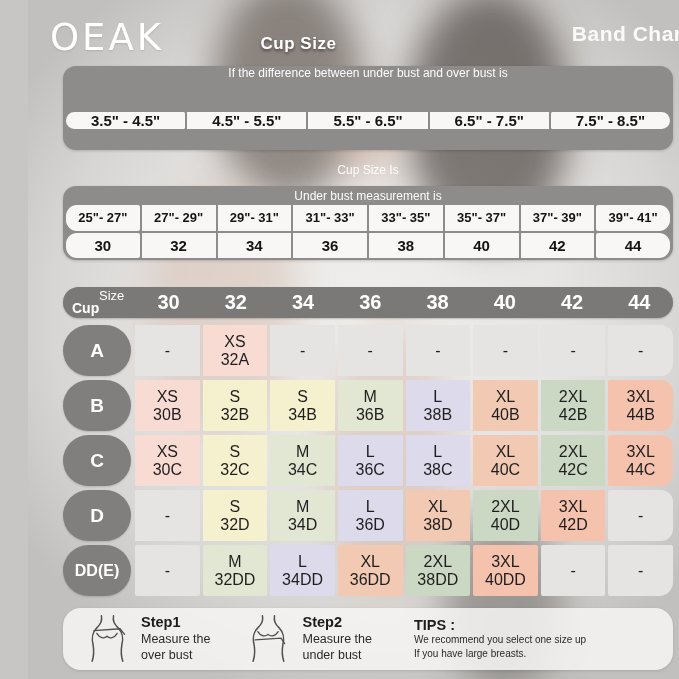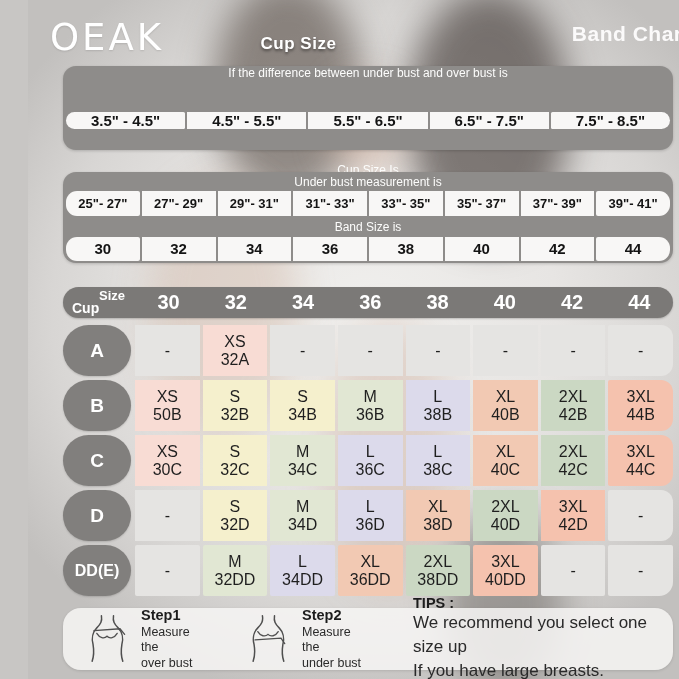--- a/index.html
+++ b/index.html
@@ -16,36 +16,36 @@
   .logo{left:22px;top:16px;font-size:37px;color:#fff;letter-spacing:3px;font-weight:400;
     font-family:"DejaVu Sans",sans-serif;text-shadow:0 1px 2px rgba(0,0,0,.12);}
   .page-title{right:17px;top:22px;font-size:21px;font-weight:700;color:#fbfafa;letter-spacing:.5px;}
   .sec-title{left:0;width:541px;text-align:center;font-size:17px;font-weight:800;color:#fff;
     text-shadow:0 2px 3px rgba(0,0,0,.45);letter-spacing:.5px;}
   .t-cup{top:34px;}
   .t-band{top:153px;}
   .panel{left:35px;width:610px;background:#8e8c8a;border-radius:13px;box-sizing:border-box;
     padding:0 3px;display:flex;flex-direction:column;box-shadow:0 1px 3px rgba(0,0,0,.18);}
   .p-cup{top:66px;height:84px;gap:32px;}
-  .p-band{top:172px;height:91px;}
+  .p-band{top:186px;height:74px;}
   .pbar{height:19px;display:flex;align-items:center;justify-content:center;color:#fdfdfc;font-size:12px;font-weight:400;}
   .wrow{flex:1;display:flex;gap:2px;margin:0 0 2px 0;}
   .wrow.first{margin-top:0;}
   .wcell{flex:1;background:#f8f7f6;display:flex;align-items:center;justify-content:center;
     font-weight:700;color:#141414;}
   .wcell:first-child{border-radius:11px 2px 2px 11px;}
   .wcell:last-child{border-radius:2px 11px 11px 2px;}
   .fs-range5{font-size:15px;font-weight:600;}
   .fs-range8{font-size:13px;font-weight:600;}
   .fs-val{font-size:15px;}
   .matrix{left:35px;top:287px;width:610px;}
   .mhead{height:31px;background:#7b7977;border-radius:16px;display:flex;align-items:center;
     box-shadow:0 1px 2px rgba(0,0,0,.2);}
   .mcorner{position:relative;width:72px;height:100%;color:#fff;}
-  .mcorner .ctop{position:absolute;top:1px;left:36px;font-size:13px;font-weight:700;}
+  .mcorner .ctop{position:absolute;top:1px;left:36px;font-size:13px;font-weight:400;}
   .mcorner .cbot{position:absolute;bottom:2px;left:9px;font-size:14px;font-weight:600;}
   .mcols{flex:1;display:flex;height:100%;}
   .mcol{flex:1;display:flex;align-items:center;justify-content:center;color:#fff;
     font-size:20px;font-weight:800;}
   .mrow{display:flex;height:51px;margin-top:4px;}
   .mrow:first-child{margin-top:7px;}
   .mpill{width:68px;margin-right:4px;background:#817f7d;border-radius:26px;color:#fff;
     font-weight:800;font-size:19px;display:flex;align-items:center;justify-content:center;
     box-shadow:0 1px 2px rgba(0,0,0,.15);}
   .mrow:last-child .mpill{font-size:16px;}
@@ -56,21 +56,21 @@
   .mrow:last-child .mcell{border-radius:2px;}
   .mrow:last-child .mcell:last-child{border-radius:2px 2px 14px 2px;}
   .mdash{font-size:16px;}
   .footer{left:35px;top:608px;width:610px;height:62px;background:rgba(247,246,245,.85);
     border-radius:18px;display:flex;align-items:center;box-shadow:0 1px 3px rgba(0,0,0,.12);}
   .sicon{margin-left:22px;flex:0 0 auto;}
   .sblock{margin-left:12px;}
   .stitle{font-size:14.5px;font-weight:800;color:#1c1c1c;}
   .stext{font-size:12.5px;color:#2a2a2a;line-height:1.25;white-space:pre-line;margin-top:2px;}
   .tips{margin-left:42px;max-width:260px;}
-  .tline{font-size:17px;color:#2a2a2a;line-height:1.4;}
+  .tline{font-size:10px;color:#2a2a2a;line-height:1.4;}
   .i2{margin-left:36px;}
 </style>
 </head>
 <body>
 
 <div class="canvas">
 
   <div class="blob b-hair-l"></div>
   <div class="blob b-hair-r"></div>
   <div class="blob b-face"></div>
@@ -108,21 +108,20 @@
     <div class="wrow first fs-range8" id="band-ranges-row">
         <div class="wcell">25"- 27"</div>
         <div class="wcell">27"- 29"</div>
         <div class="wcell">29"- 31"</div>
         <div class="wcell">31"- 33"</div>
         <div class="wcell">33"- 35"</div>
         <div class="wcell">35"- 37"</div>
         <div class="wcell">37"- 39"</div>
         <div class="wcell">39"- 41"</div>
       </div>
-    <div class="pbar">Band Size is</div>
     <div class="wrow fs-val" id="band-values-row">
         <div class="wcell">30</div>
         <div class="wcell">32</div>
         <div class="wcell">34</div>
         <div class="wcell">36</div>
         <div class="wcell">38</div>
         <div class="wcell">40</div>
         <div class="wcell">42</div>
         <div class="wcell">44</div>
       </div>
@@ -174,21 +173,21 @@
             <div class="mcell" style="background: rgb(229, 228, 226); color: rgb(31, 31, 31);">
               <div class="mdash">-</div>
             </div>
           </div>
         </div>
         <div class="mrow">
           <div class="mpill">B</div>
           <div class="mcells">
             <div class="mcell" style="background: rgb(248, 220, 212); color: rgb(31, 31, 31);">
               <div>XS</div>
-              <div>50B</div>
+              <div>30B</div>
             </div>
             <div class="mcell" style="background: rgb(245, 240, 205); color: rgb(31, 31, 31);">
               <div>S</div>
               <div>32B</div>
             </div>
             <div class="mcell" style="background: rgb(245, 240, 205); color: rgb(31, 31, 31);">
               <div>S</div>
               <div>34B</div>
             </div>
             <div class="mcell" style="background: rgb(225, 231, 211); color: rgb(31, 31, 31);">

